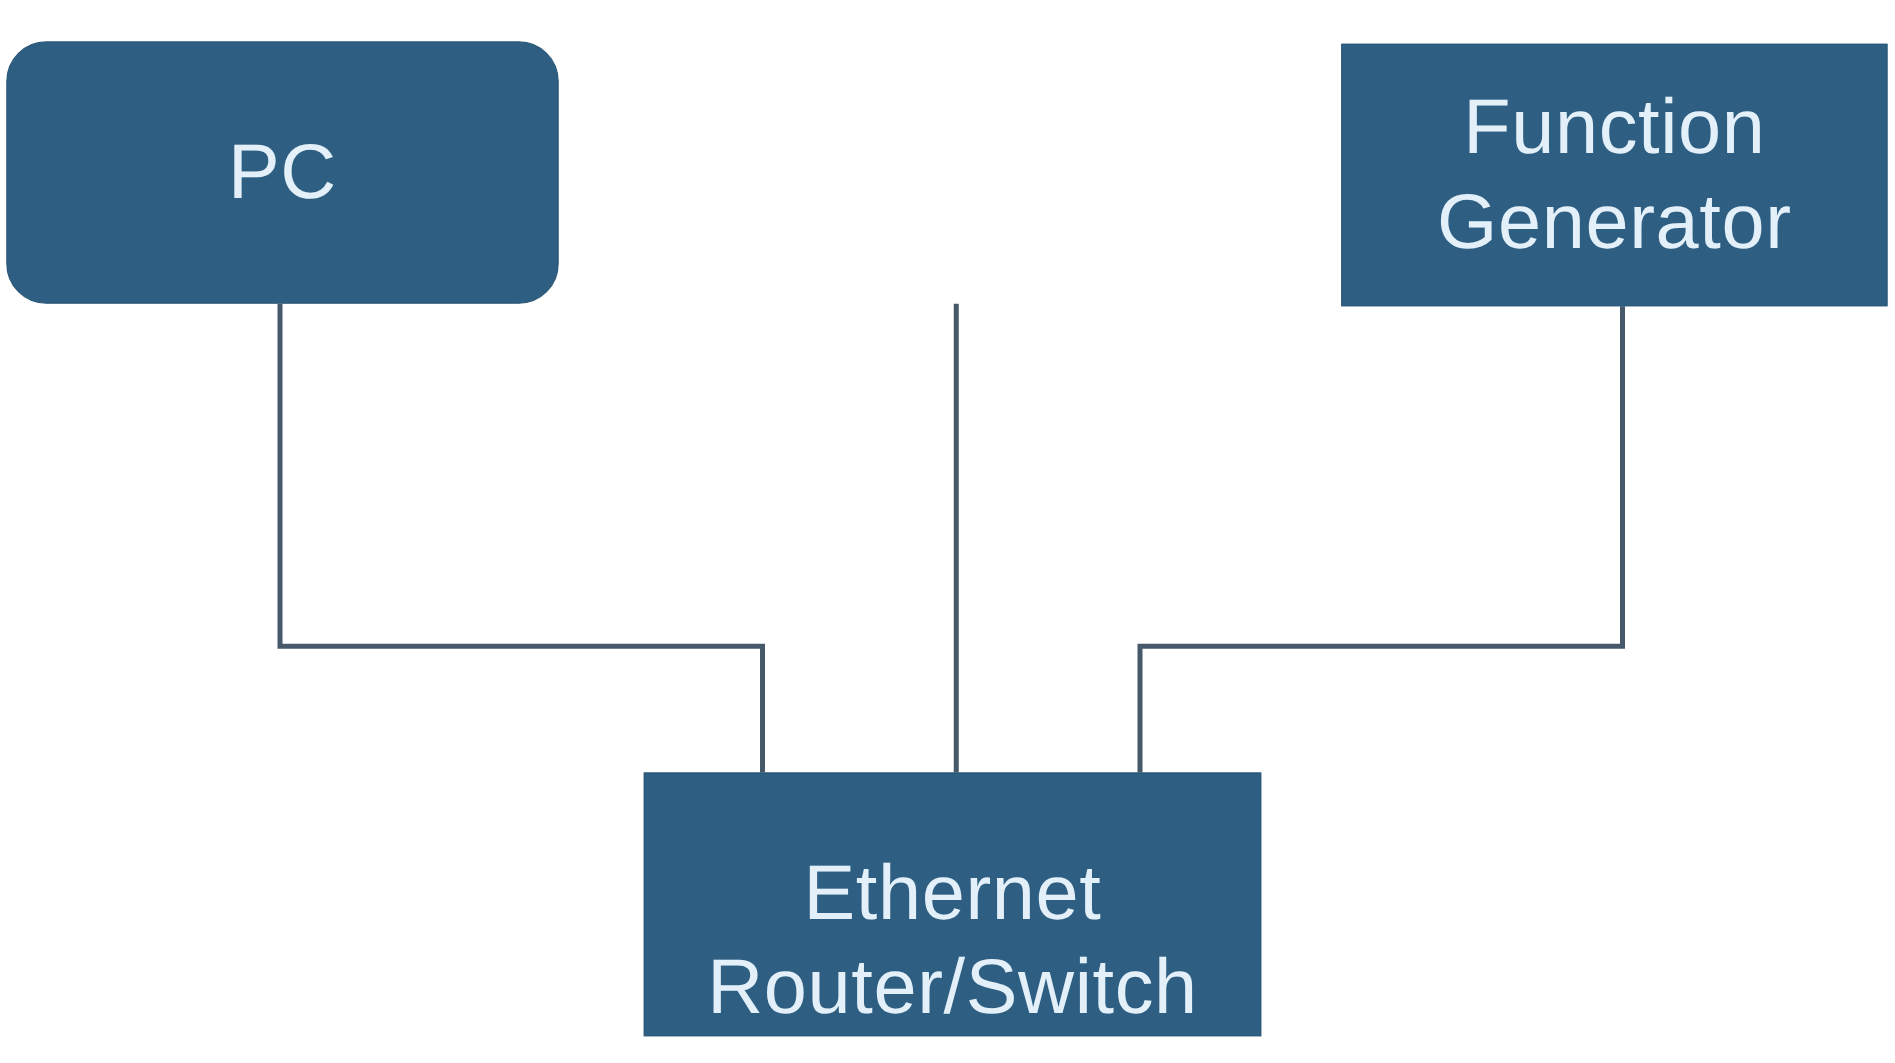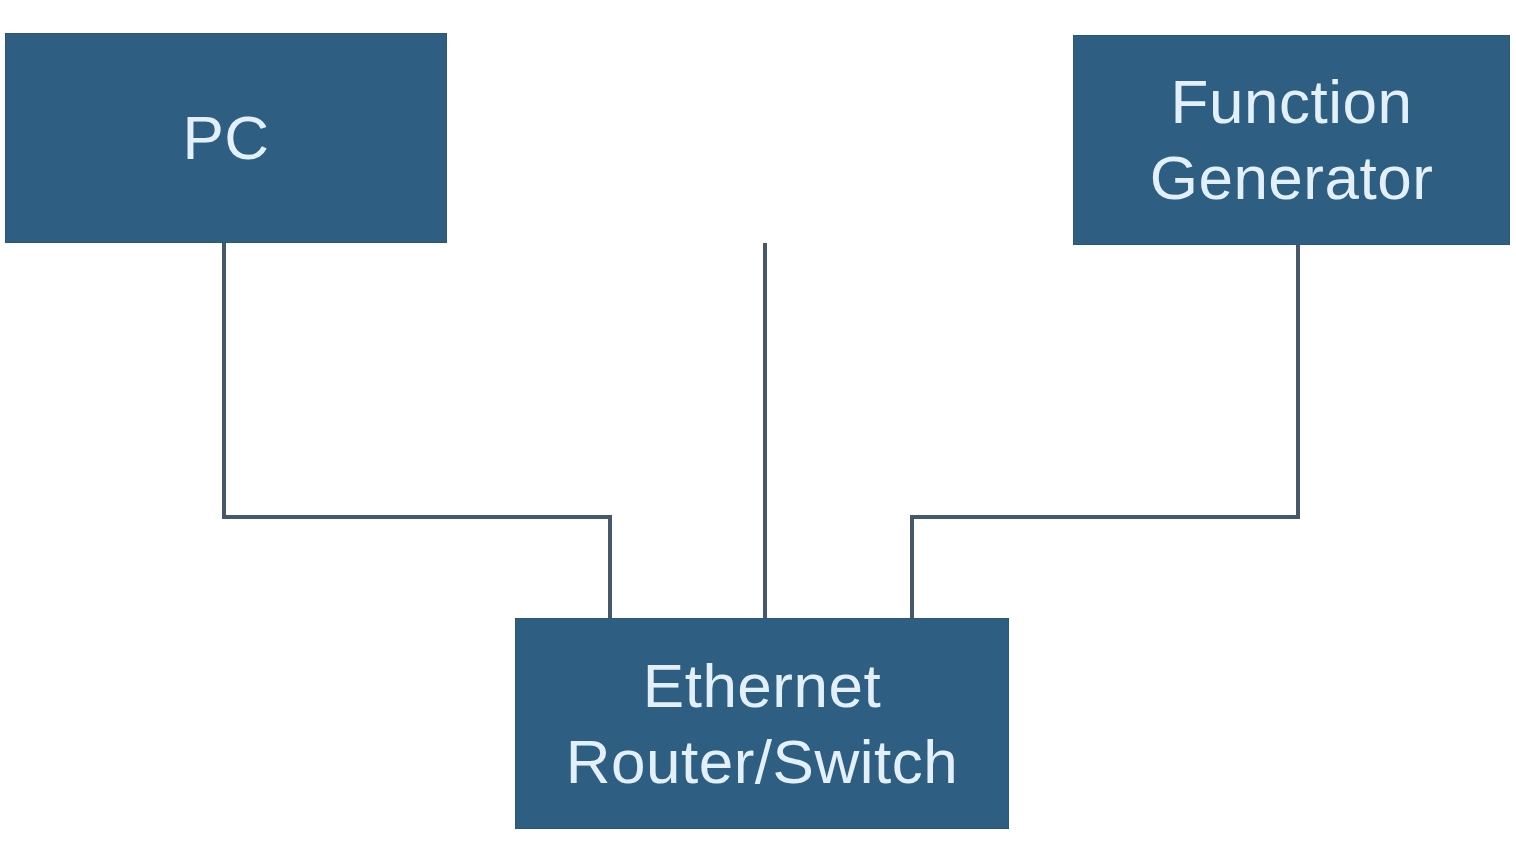--- a/index.html
+++ b/index.html
@@ -39,24 +39,24 @@
     text-align: center;
   }
   .node .label {
     color: #e3f0f9;
     font-size: 62px;
     font-weight: 400;
     letter-spacing: 0.5px;
     line-height: 1.22;
     padding: 0 28px;
   }
-  .node-pc        { left: 5px;    top: 33px;  width: 442px; height: 210px; }
+  .node-pc        { left: 5px;    top: 33px;  width: 442px; height: 210px; border-radius: 32px; }
   .node-osc       { left: 545px;  top: 33px;  width: 440px; height: 210px; }
   .node-fg        { left: 1073px; top: 35px;  width: 437px; height: 210px; text-align: center; }
-  .node-eth       { left: 515px;  top: 618px; width: 494px; height: 211px; }
+  .node-eth       { left: 515px;  top: 618px; width: 494px; height: 211px; align-items: flex-end; }
 </style>
 </head>
 <body>
 
 <div class="canvas">
 
   <svg class="connectors" viewBox="0 0 1516 850" xmlns="http://www.w3.org/2000/svg">
     <path d="M 224 243 L 224 517 L 610 517 L 610 618"></path>
     <path d="M 765 243 L 765 618"></path>
     <path d="M 1298 245 L 1298 517 L 912 517 L 912 618"></path>

